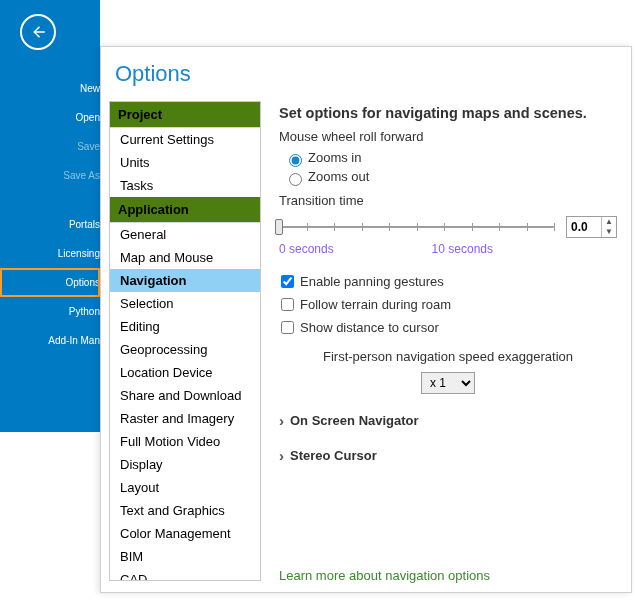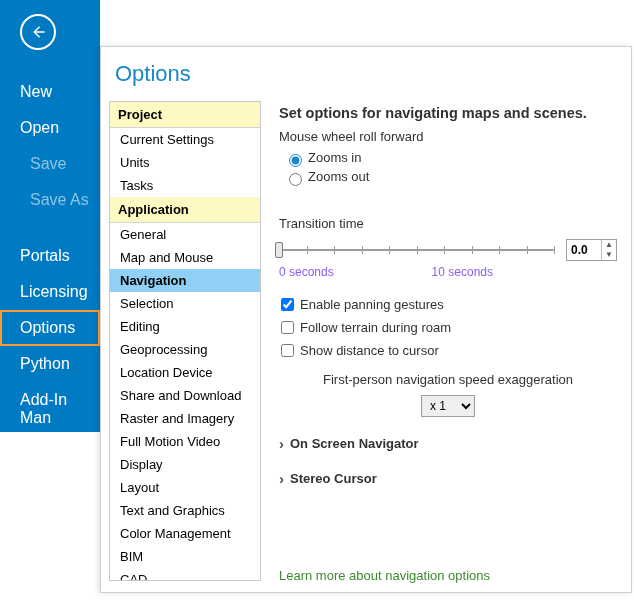--- a/index.html
+++ b/index.html
@@ -3,47 +3,47 @@
 <meta charset="utf-8">
 <style>
   * { box-sizing: border-box; margin: 0; padding: 0; font-family: "Segoe UI", Arial, sans-serif; }
   body { width: 634px; height: 615px; overflow: hidden; background: #fff; position: relative; }
 
   
   .blue-bar { position: absolute; left: 0; top: 0; width: 100px; height: 432px; background: #007ac3; color: #fff; }
   .back-circle { width: 36px; height: 36px; border: 2px solid #fff; border-radius: 50%; margin: 14px 0 0 20px; display: flex; align-items: center; justify-content: center; cursor: pointer; }
   .back-circle svg { width: 18px; height: 18px; stroke: #fff; stroke-width: 2; fill: none; }
   .blue-bar ul { list-style: none; margin-top: 24px; }
-  .blue-bar li { padding: 9px 0 9px 20px; font-size: 16px; color: #fff; cursor: pointer; }
+  .blue-bar li { padding: 9px 0 9px 20px; font-size: 10px; color: #fff; cursor: pointer; text-align: right; }
   .blue-bar li.disabled { color: rgba(255,255,255,0.55); padding-left: 30px; }
   .blue-bar li.spacer { height: 20px; padding: 0; }
   .blue-bar li.selected { outline: 2px solid #ff9a2e; outline-offset: -2px; }
 
   
   .panel { position: absolute; left: 100px; top: 46px; width: 532px; height: 547px; background: #fff; border: 1px solid #d0d0d0; box-shadow: -2px 0 6px rgba(0,0,0,0.12); }
   .panel-title { color: #1b87c9; font-size: 22px; font-weight: 400; padding: 14px 0 14px 14px; }
   .panel-body { display: flex; height: 480px; }
 
   
   .tree { width: 152px; border: 1px solid #c9c9c9; margin-left: 8px; overflow-y: scroll; font-size: 13px; background:#fff; }
   .tree::-webkit-scrollbar { width: 16px; }
   .tree::-webkit-scrollbar-track { background: #f0f0f0; }
   .tree::-webkit-scrollbar-thumb { background: #c7c7c7; }
-  .tree-header { background: #fef9c3; font-weight: 600; padding: 5px 8px; border-bottom: 1px solid #d5d5d5; }
+  .tree-header { background: #4d7c0f; font-weight: 600; padding: 5px 8px; border-bottom: 1px solid #d5d5d5; }
   .tree-item { padding: 4px 8px 4px 10px; cursor: pointer; white-space: nowrap; }
   .tree-item.selected { background: #8fd0f4; font-weight: 600; }
 
   
   .settings { flex: 1; padding: 4px 14px 0 18px; font-size: 13px; color: #323232; position: relative; }
   .settings h3 { font-size: 14.5px; font-weight: 600; margin-bottom: 8px; }
   .settings .group-label { margin-bottom: 6px; }
   .radio-row, .check-row { display: flex; align-items: flex-end; gap: 6px; margin: 2px 0 2px 10px; }
   .radio-row input, .check-row input { width: 13px; height: 13px; accent-color: #1b87c9; }
   .radio-row span, .check-row span{ line-height: 1.3; }
-  .section { margin-top: 30px; }
+  .section { margin-top: 7px; }
   .slider-row { display: flex; align-items: center; gap: 12px; margin-top: 8px; }
   .slider-track { flex: 1; position: relative; height: 18px; display:flex; align-items:center;}
   .slider-track .rail { position: absolute; left:0; right:0; top:50%; height:2px; background:#9d9d9d; border-radius:1px; transform:translateY(-50%); }
   .slider-track .tick { position:absolute; top:50%; width:1px; height:8px; background:#9d9d9d; transform:translateY(-50%); }
   .slider-thumb { position:absolute; left:0; top:50%; transform:translate(-50%,-50%); width:8px; height:16px; background:#e8e8e8; border:1px solid #7a7a7a; border-radius:2px; }
   .slider-input-wrap { display:flex; align-items:center; border:1px solid #9d9d9d; height:22px; }
   .slider-input-wrap input { border:none; width:34px; text-align:left; padding:0 4px; font-size:12px; outline:none;font-weight:bold; }
   .spin { display:flex; flex-direction:column; border-left:1px solid #bbb; }
   .spin div { width:14px; height:10px; display:flex; align-items:center; justify-content:center; font-size:8px; color:#555; cursor:pointer; }
   .slider-labels { display:flex; justify-content:space-between; font-size:12px; color:#8b5cf6; margin-top:4px; width: 214px;}

